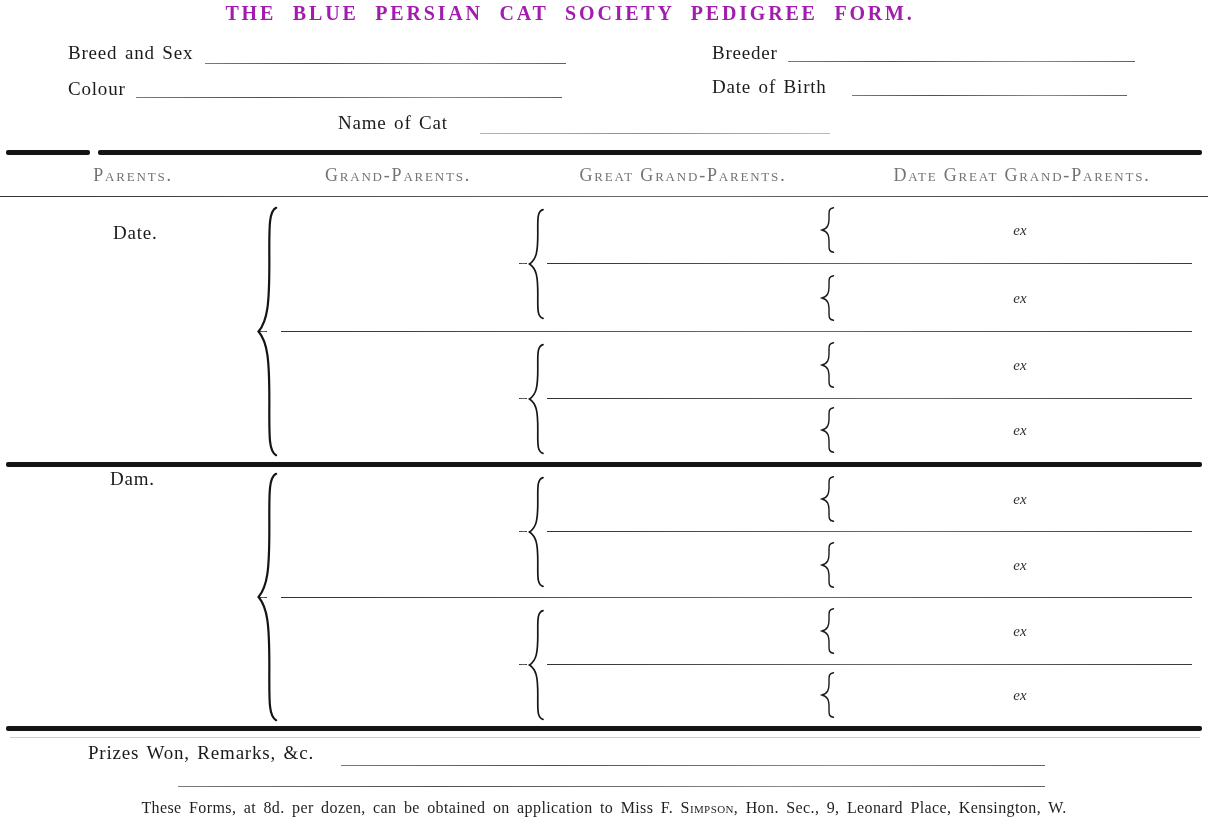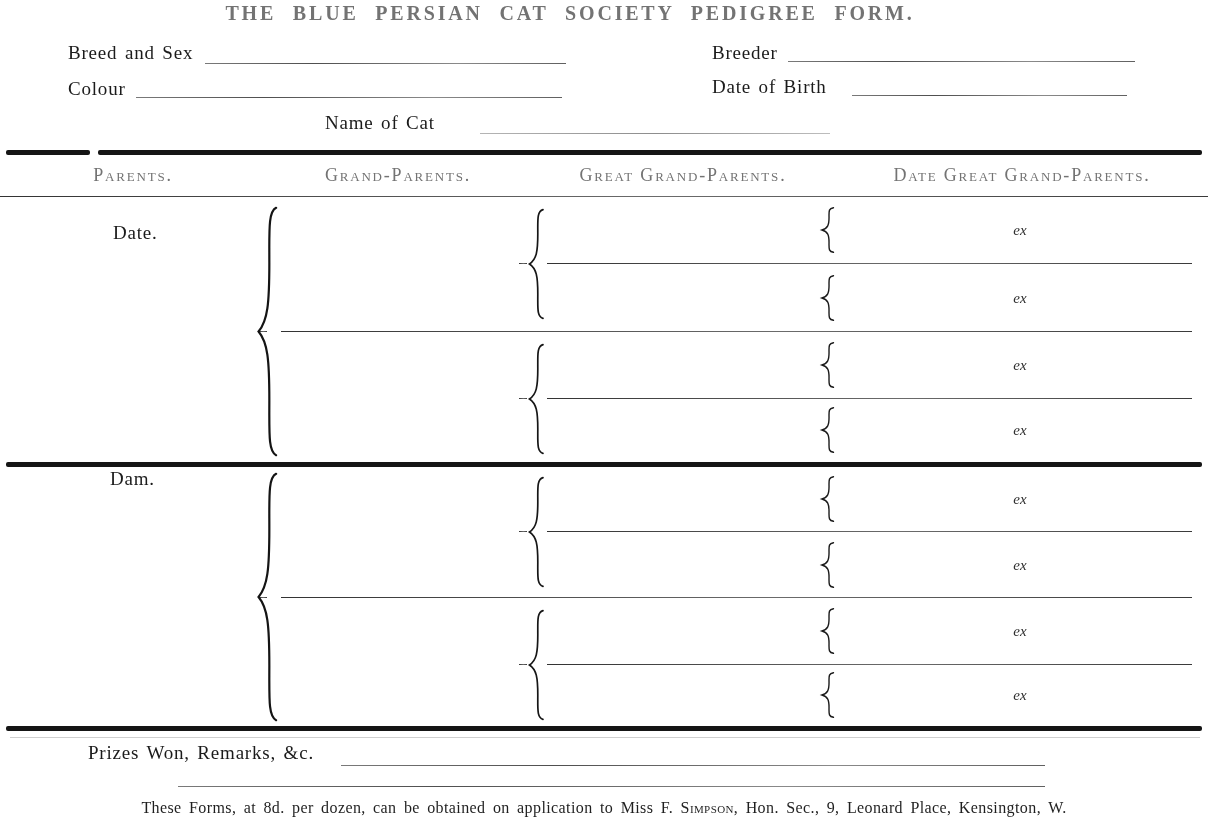--- a/index.html
+++ b/index.html
@@ -4,21 +4,21 @@
 <style>
   html,body{margin:0;padding:0;background:#e8e8e8;}
   .page{
     position:relative;width:1208px;height:827px;margin:0 auto;
     background:#ffffff;overflow:hidden;
     font-family:"Liberation Serif","DejaVu Serif",serif;color:#1a1a1a;
   }
   
   .title{
     position:absolute;left:0;top:2px;width:1140px;margin:0;text-align:center;
-    font-size:20px;font-weight:bold;letter-spacing:2.8px;word-spacing:9px;color:#737373;
+    font-size:20px;font-weight:bold;letter-spacing:2.8px;word-spacing:9px;color:#a21caf;
   }
   .lbl{position:absolute;font-size:19px;letter-spacing:0.8px;word-spacing:2px;white-space:nowrap;color:#1b1b1b;}
   .hdr{
     position:absolute;top:165px;transform:translateX(-50%);
     font-variant:small-caps;font-size:18px;letter-spacing:1.8px;white-space:nowrap;color:#737373;
   }
   .ex{position:absolute;left:998px;width:44px;text-align:center;
       font-style:italic;font-size:15px;color:#2e2e2e;}
   .footer{
     position:absolute;left:0;top:799px;width:1208px;text-align:center;
@@ -37,21 +37,21 @@
   #u-breed  {left:205px;top:63px;width:361px;}
   #u-breeder{left:788px;top:61px;width:347px;}
   #u-colour {left:136px;top:97px;width:426px;}
   #u-dob    {left:852px;top:95px;width:275px;}
   #u-name   {left:480px;top:133px;width:350px;background:linear-gradient(90deg,#b5b5b5,#8d8d8d 50%,#bdbdbd);}
   
   #lbl-breed  {left:68px; top:42px;}
   #lbl-breeder{left:712px;top:42px;}
   #lbl-colour {left:68px; top:78px;}
   #lbl-dob    {left:712px;top:76px;}
-  #lbl-name   {left:325px;top:112px;}
+  #lbl-name   {left:338px;top:112px;}
   #lbl-sire   {left:113px;top:222px;}
   #lbl-dam    {left:110px;top:468px;}
   #lbl-prizes {left:88px; top:742px;}
   
   #hdr-1{left:133px;} #hdr-2{left:398px;} #hdr-3{left:683px;} #hdr-4{left:1022px;}
   
   #rule-top-a {left:6px;  top:150px;width:84px;}
   #rule-top-b {left:98px; top:150px;width:1104px;}
   #rule-mid   {left:6px;  top:462px;width:1196px;}
   #rule-bot   {left:6px;  top:726px;width:1196px;}

